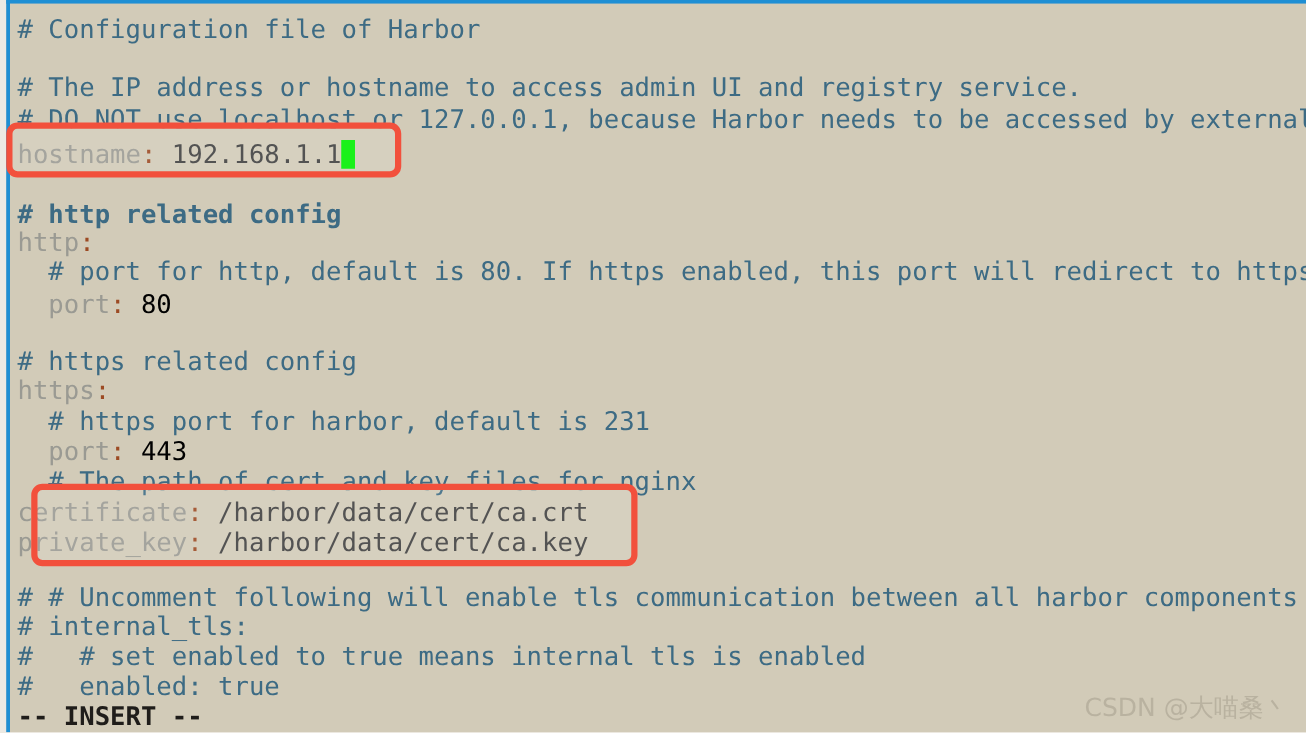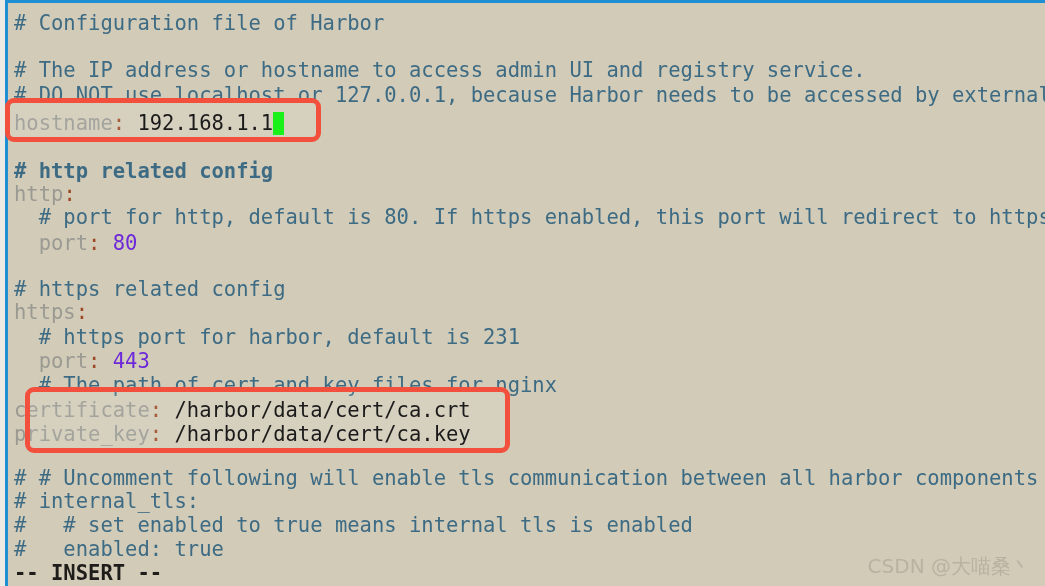--- a/index.html
+++ b/index.html
@@ -53,22 +53,22 @@
     line-height: 32px;
     font-size: 20.5px;
     letter-spacing: 0px;
     white-space: pre;
   }
 
   
   .comment   { color: #3d6b84; }
   .key       { color: #9a9a93; }
   .punct     { color: #9c4a23; }
-  .num       { color: #6d28d9; }
-  .val       { color: #000000; }
+  .num       { color: #000000; }
+  .val       { color: #404040; }
   .status    { color: #1f1d1a; font-weight: bold; }
 
   
   .cursor {
     display: inline-block;
     width: 11px;
     height: 23px;
     background: #00f000;
     vertical-align: -5px;
   }

